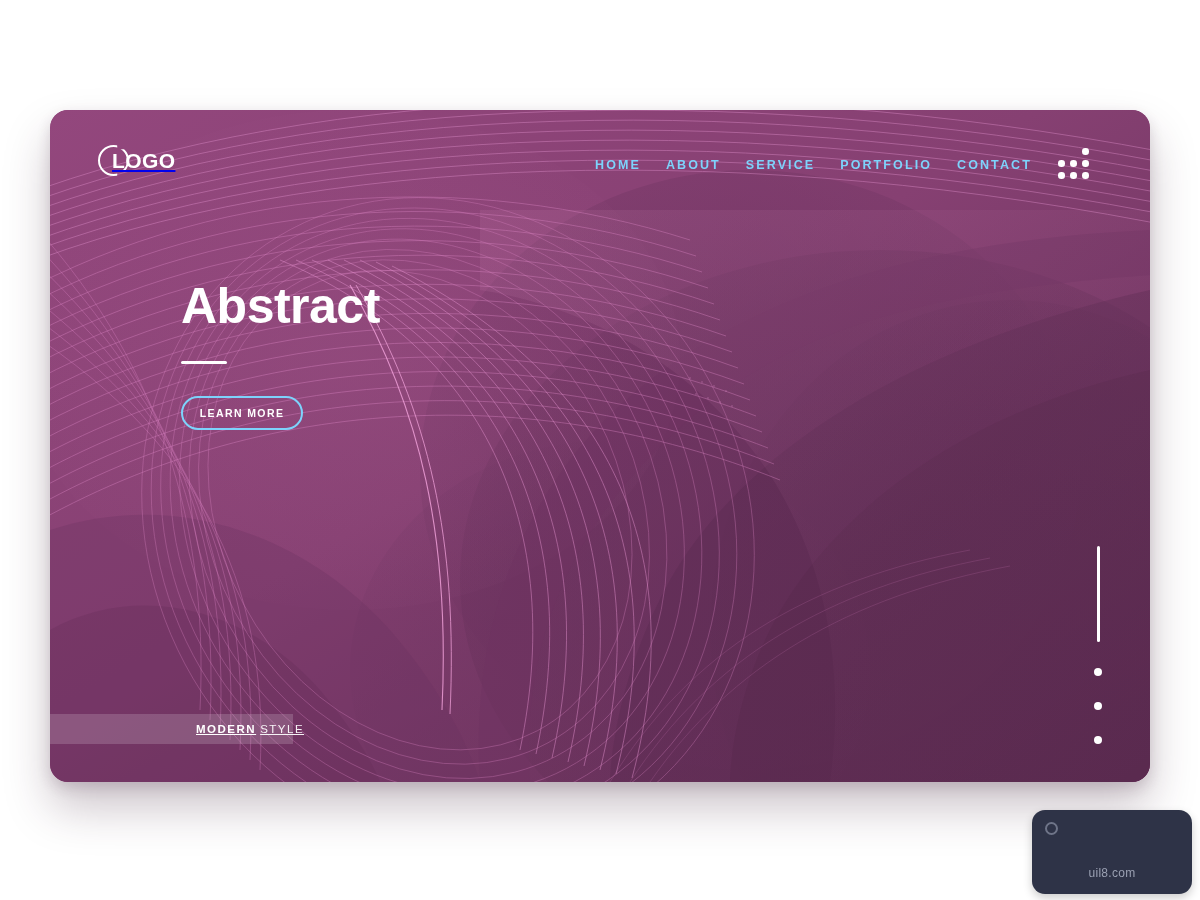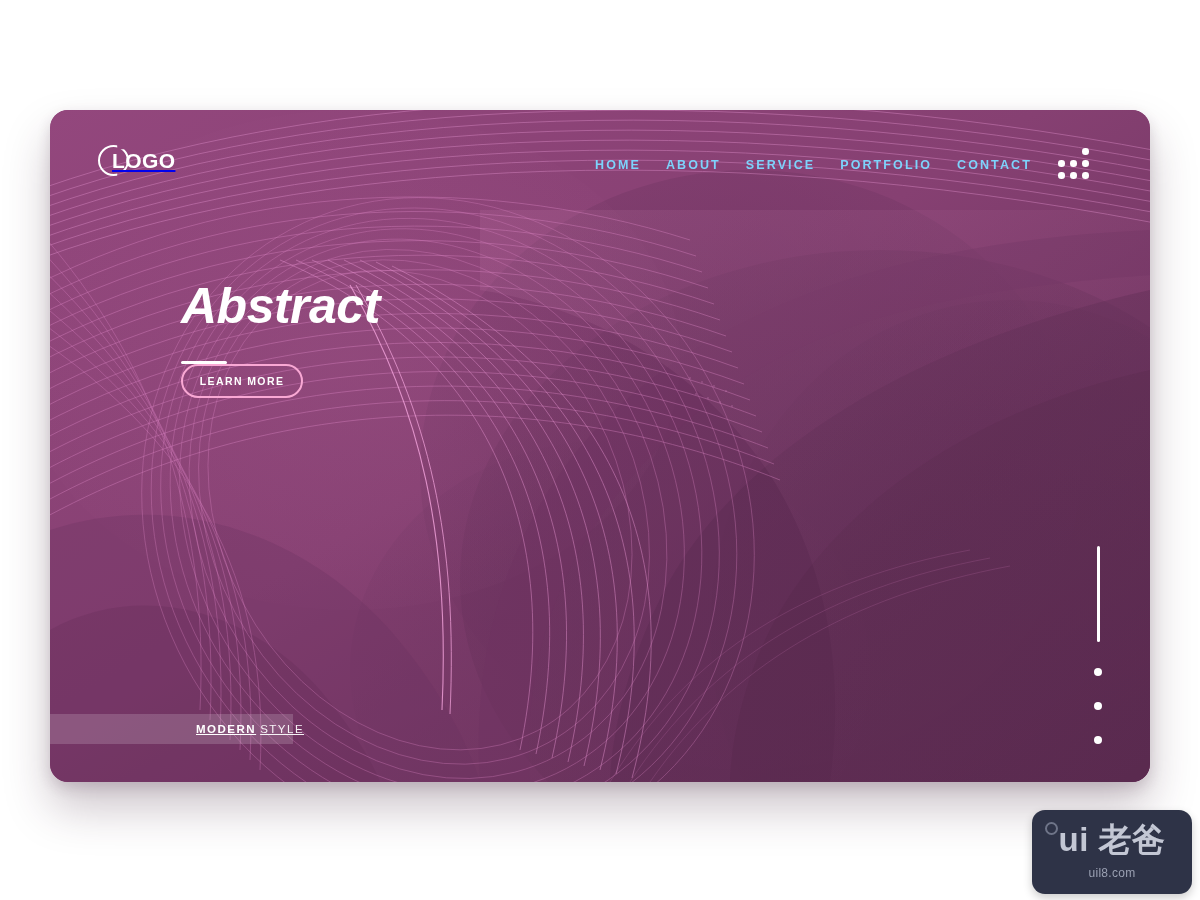--- a/index.html
+++ b/index.html
@@ -57,42 +57,43 @@
   }
   #grid-menu-button .dot {
     position:absolute; width:6.5px; height:6.5px; border-radius:50%;
     background:#ffffff;
   }
 
   
   #hero-content { position:absolute; left:131px; top:170px; width:360px; z-index:6; }
   #hero-title-1 {
     color:#ffffff; font-size:50px; font-weight:700;
-    letter-spacing:-0.5px; line-height:1.06;font-style:italic;
+    letter-spacing:-0.5px; line-height:1.06;
   }
   #hero-title-2 {
     color:#ffffff; font-size:50px; font-weight:400;
     letter-spacing:-0.5px; line-height:1.14; margin-top:2px;
   }
   #hero-paragraph {
     margin-top:44px; width:312px;
     color:#f2e4ee; font-size:14.5px; line-height:1.73;
     text-align:justify;
   }
   #hero-paragraph b { font-weight:700; color:#ffffff; }
 
   #hero-divider {
     margin-top:28px; width:46px; height:3px;
     background:#ffffff; border-radius:2px;
   }
 
   #learn-more-button {
+    margin-top:32px;
     display:inline-flex; align-items:center; justify-content:center;
     width:122px; height:34px;
-    border:2px solid #f9a8d4; border-radius:20px;
+    border:2px solid #7dd3fc; border-radius:20px;
     background:transparent; cursor:pointer;
     color:#ffffff; font-size:10.5px; font-weight:700; letter-spacing:1.4px;
     font-family:"Liberation Sans", sans-serif;
   }
 
   
   #style-bar {
     position:absolute; left:0; bottom:38px; width:100%; height:30px; z-index:6;
   }
   #style-bar .bar-fill {
@@ -326,15 +327,14 @@
     <span class="active-bar"></span>
     <span class="ind-dot"></span>
     <span class="ind-dot"></span>
     <span class="ind-dot"></span>
   </div>
 
 </div>
 
 <div id="watermark">
   <span class="wm-ring"></span>
-  <div class="wm-title">ui 老爸</div>
   <div class="wm-sub">uil8.com</div>
 </div>
 
 </body></html>

